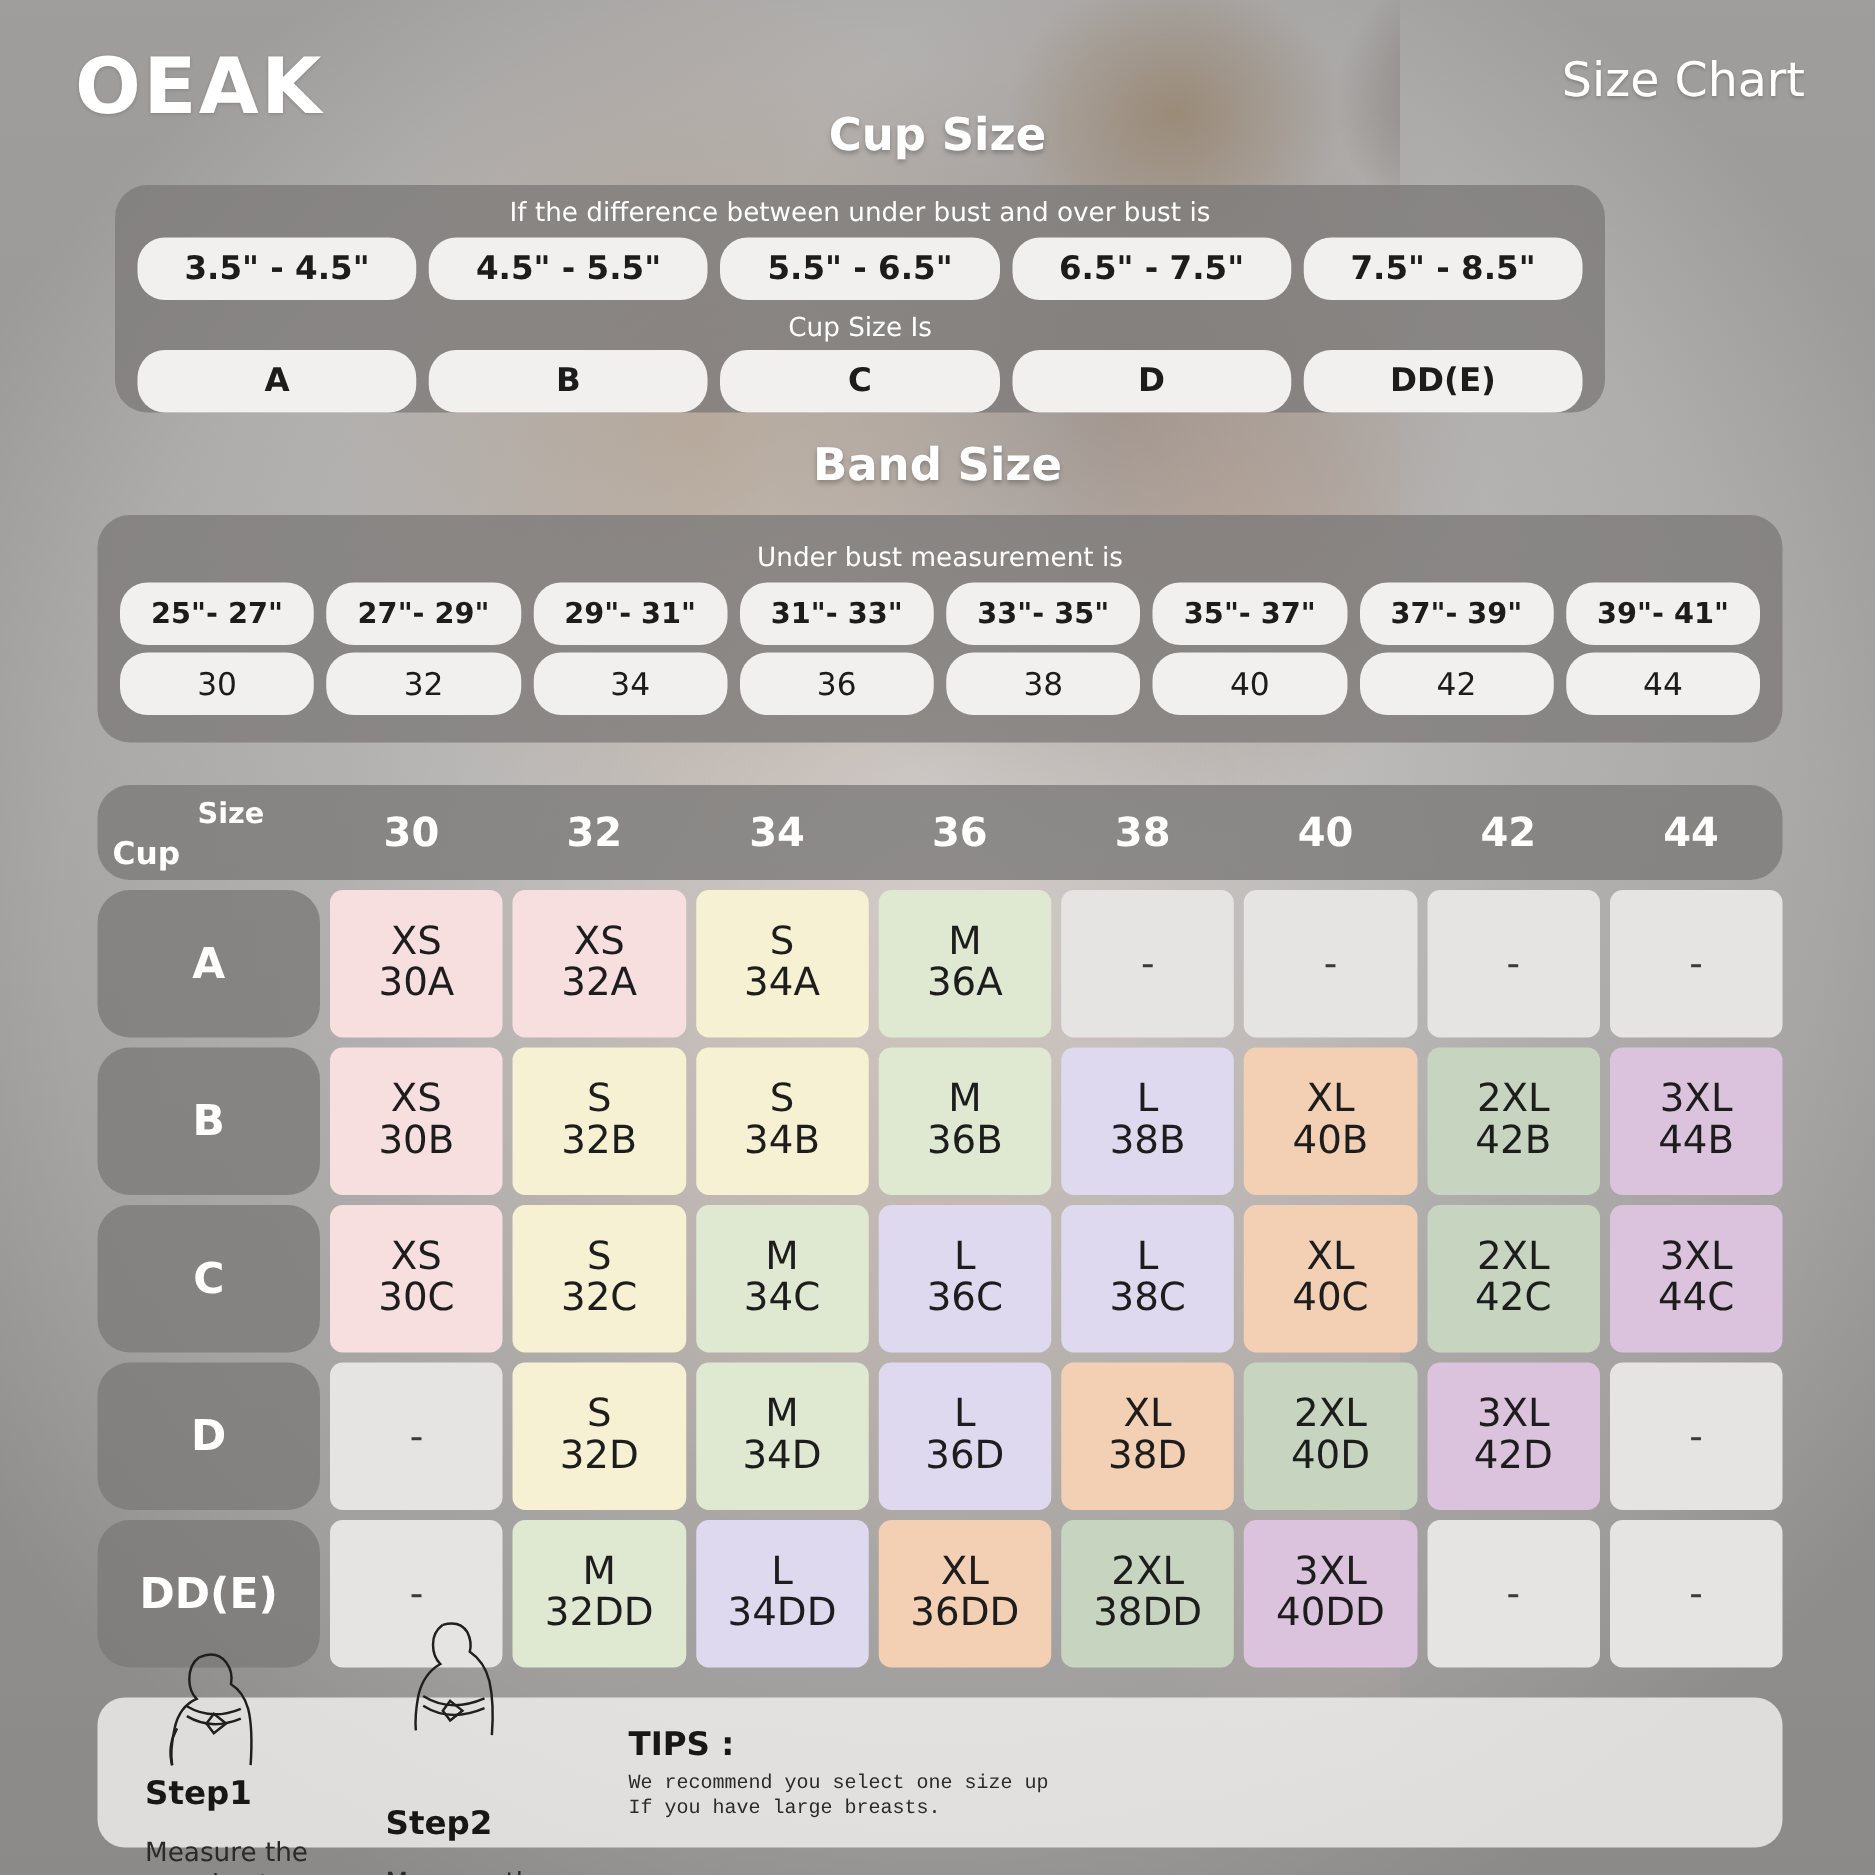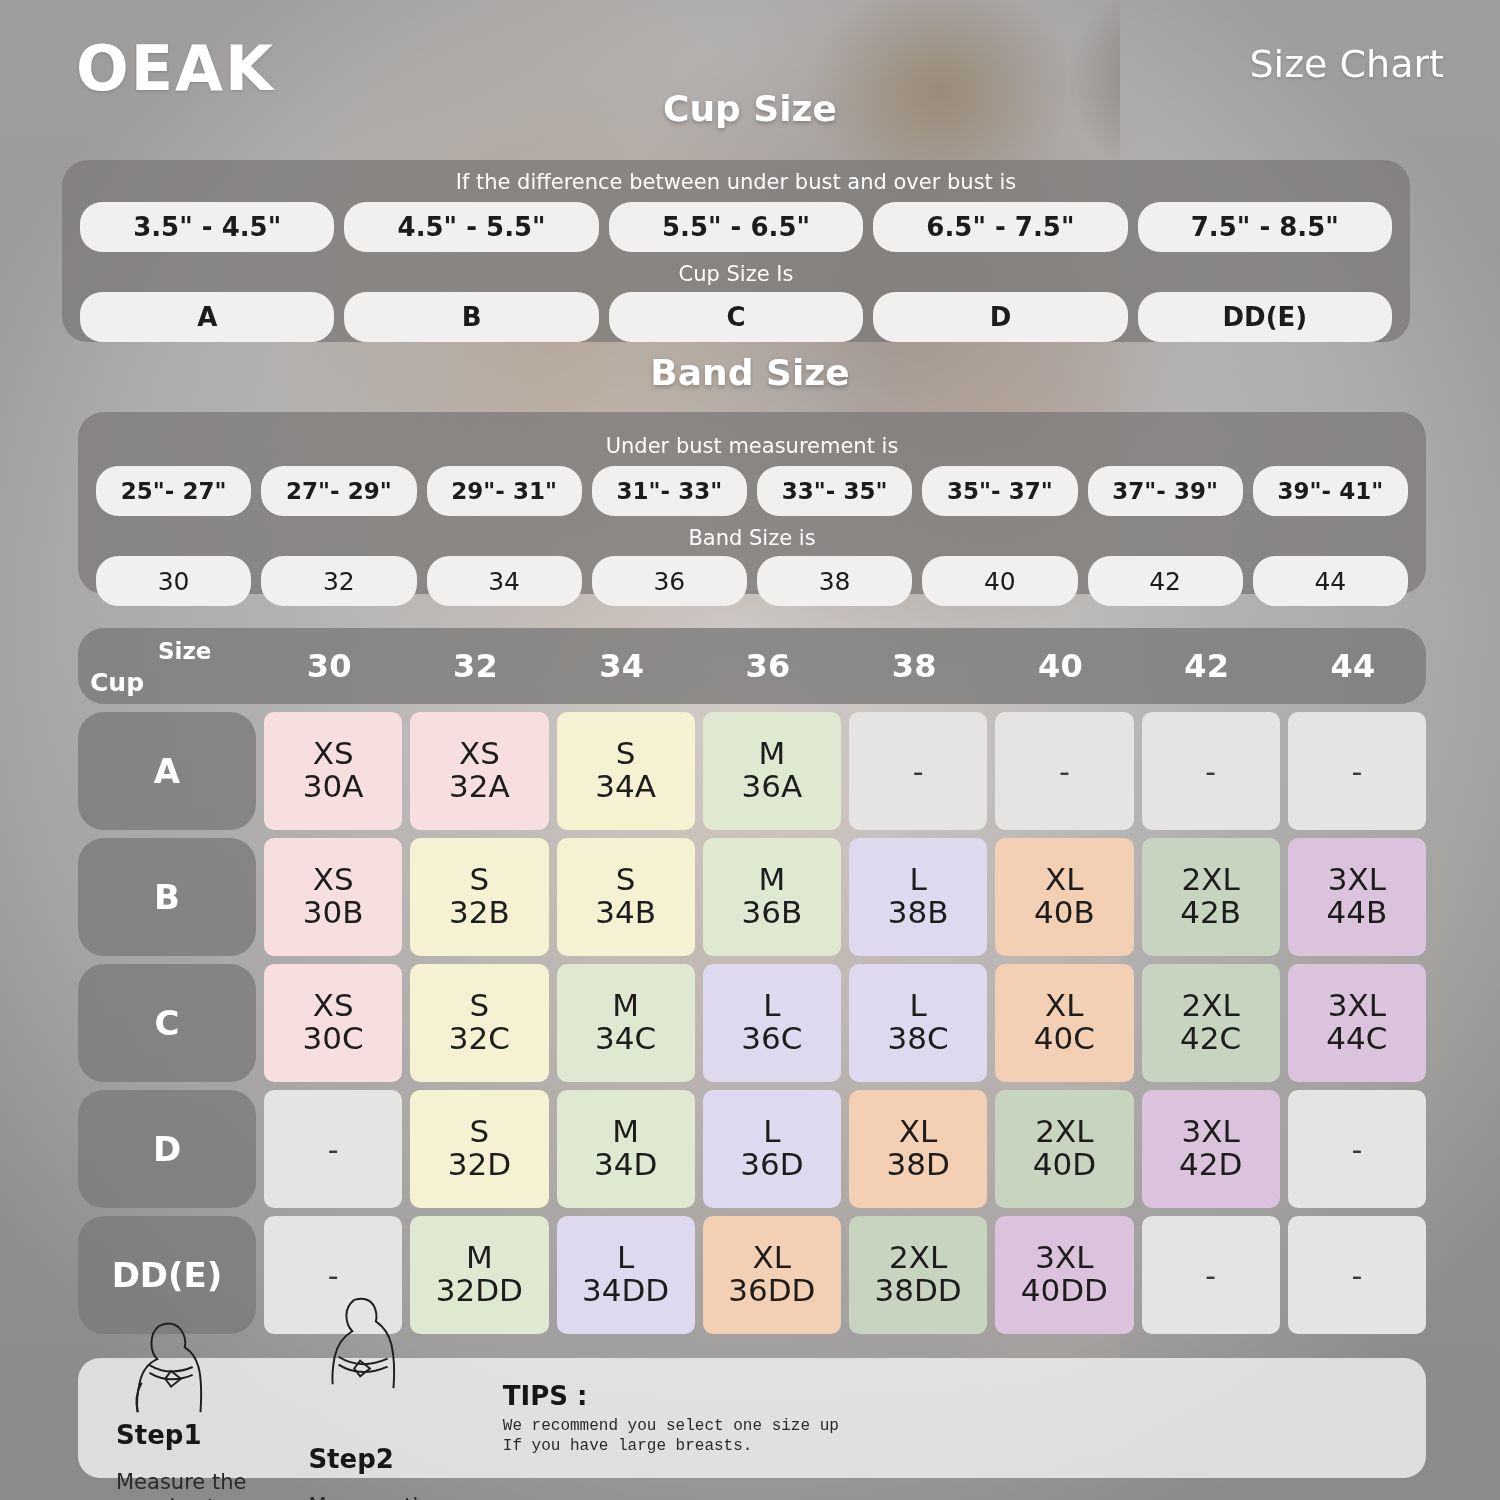--- a/index.html
+++ b/index.html
@@ -45,21 +45,21 @@
   .vignette {
     position: absolute; inset: 0;
     background: radial-gradient(ellipse 900px 880px at 750px 740px, rgba(255,255,255,0.12), rgba(120,118,117,0.30) 78%, rgba(95,93,92,0.42) 100%);
     pointer-events: none;
   }
 
   .content { position: relative; z-index: 3; }
 
   .logo {
     position: absolute;
-    left: 76px; top: 32px;
+    left: 60px; top: 32px;
     font-size: 62px;
     font-weight: bold;
     letter-spacing: 2px;
     color: #ffffff;
     font-family: "DejaVu Sans", sans-serif;
     text-shadow: 0 1px 3px rgba(0,0,0,0.18);
   }
   .size-chart-title {
     position: absolute;
     right: 56px; top: 42px;
@@ -243,21 +243,21 @@
 <div class="page">
   <div class="photo"></div>
   <div class="vignette"></div>
 
   <div class="content">
 
     <div class="logo">OEAK</div>
     <div class="size-chart-title">Size Chart</div>
 
     <div class="section-title" style="top:88px;">Cup Size</div>
-    <div class="panel" style="left:62px; top:148px; width:1348px; height:182px;margin-top:12px;">
+    <div class="panel" style="left:92px; top:148px; width:1192px; height:182px;">
       <div class="sub-label" style="margin-top:10px;">If the  difference between under bust and over bust is</div>
       <div class="row" style="margin-top:8px;">
         <div class="cell">3.5" -  4.5"</div>
         <div class="cell">4.5" -  5.5"</div>
         <div class="cell">5.5" -  6.5"</div>
         <div class="cell">6.5" -  7.5"</div>
         <div class="cell">7.5" -  8.5"</div>
       </div>
       <div class="sub-label" style="margin-top:10px;">Cup Size Is</div>
       <div class="row" style="margin-top:6px;">
@@ -275,21 +275,20 @@
       <div class="row" style="margin-top:8px;">
         <div class="cell" style="font-size:23px;">25"- 27"</div>
         <div class="cell" style="font-size:23px;">27"- 29"</div>
         <div class="cell" style="font-size:23px;">29"- 31"</div>
         <div class="cell" style="font-size:23px;">31"- 33"</div>
         <div class="cell" style="font-size:23px;">33"- 35"</div>
         <div class="cell" style="font-size:23px;">35"- 37"</div>
         <div class="cell" style="font-size:23px;">37"- 39"</div>
         <div class="cell" style="font-size:23px;">39"- 41"</div>
       </div>
-      <div class="sub-label" style="margin-top:10px;">Band Size is</div>
       <div class="row" style="margin-top:6px;">
         <div class="cell plain">30</div>
         <div class="cell plain">32</div>
         <div class="cell plain">34</div>
         <div class="cell plain">36</div>
         <div class="cell plain">38</div>
         <div class="cell plain">40</div>
         <div class="cell plain">42</div>
         <div class="cell plain">44</div>
       </div>

